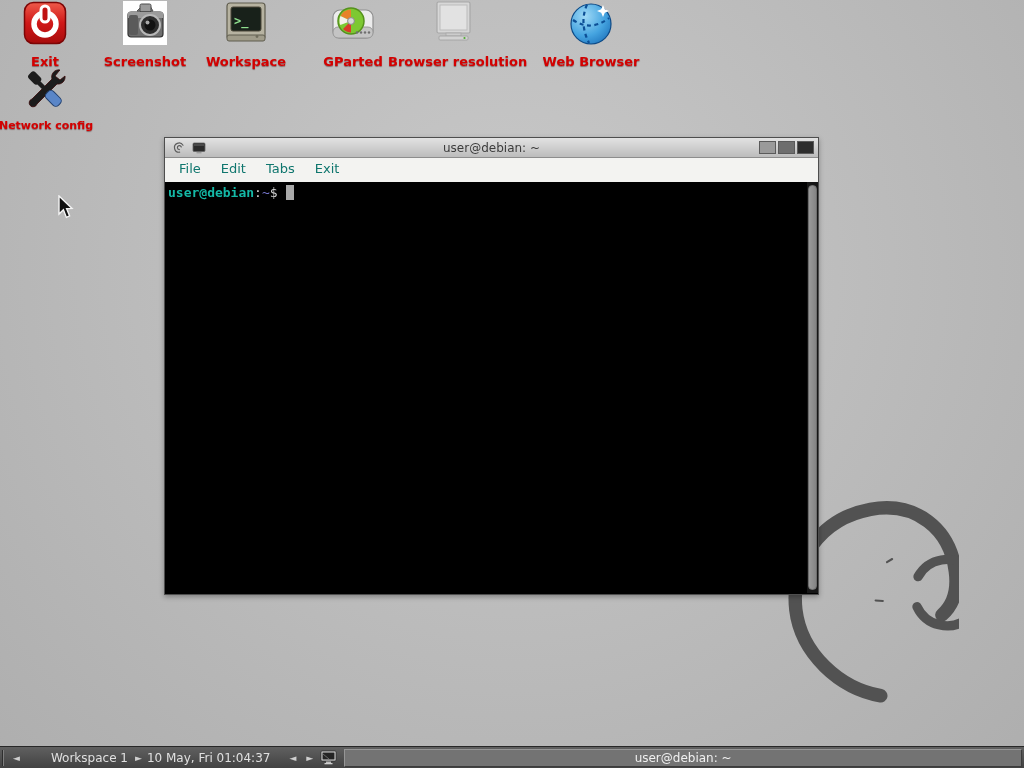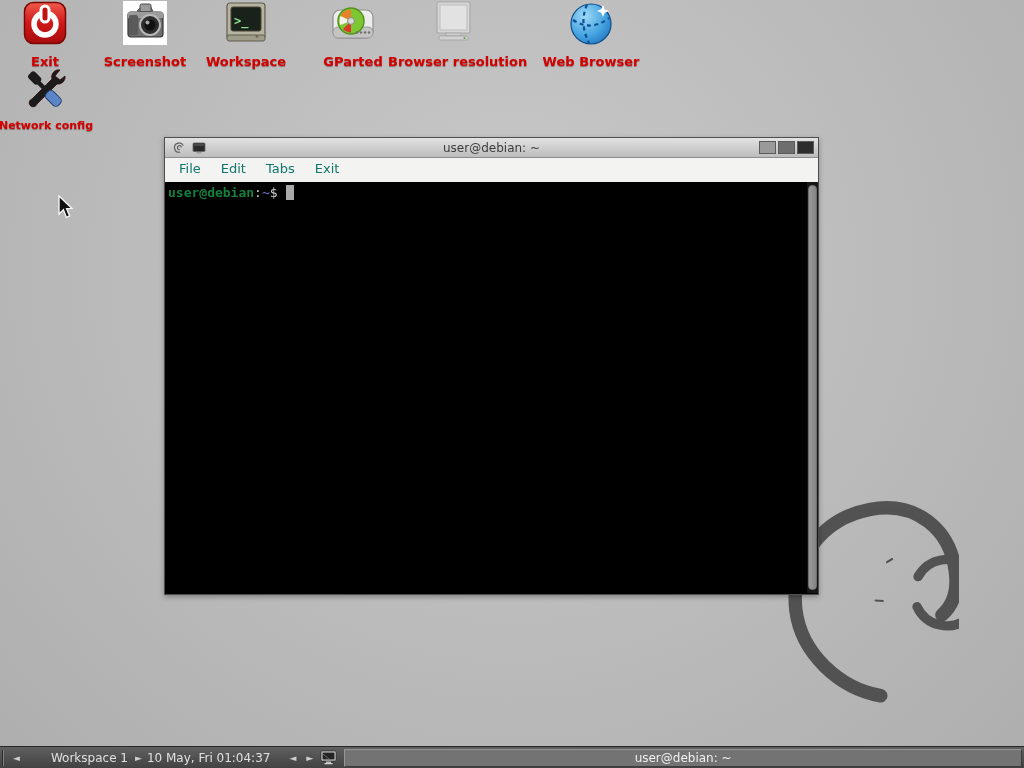--- a/index.html
+++ b/index.html
@@ -47,21 +47,21 @@
     font-size:13px; color:#0f766e; padding-left:4px;
   }
   .menu-item { padding:3px 10px; cursor:default; }
 
   .term-area { position:relative; height:411px; background:#000; }
   .prompt-line {
     position:absolute; left:3px; top:3px;
     font-family:"DejaVu Sans Mono","Liberation Mono",monospace;
     font-size:13px; line-height:15px; white-space:pre;
   }
-  .p-user { color:#15803d; font-weight:700; }
+  .p-user { color:#14b8a6; font-weight:700; }
   .p-def  { color:#d3d3d3; }
   .p-path { color:#7777cf; }
   .cursor-block {
     display:inline-block; width:8px; height:15px; background:#a9a9a9;
     vertical-align:bottom; margin-left:8px;
   }
   .scrollbar {
     position:absolute; top:0; right:0; width:11px; height:100%;
     background:#161616;
   }

